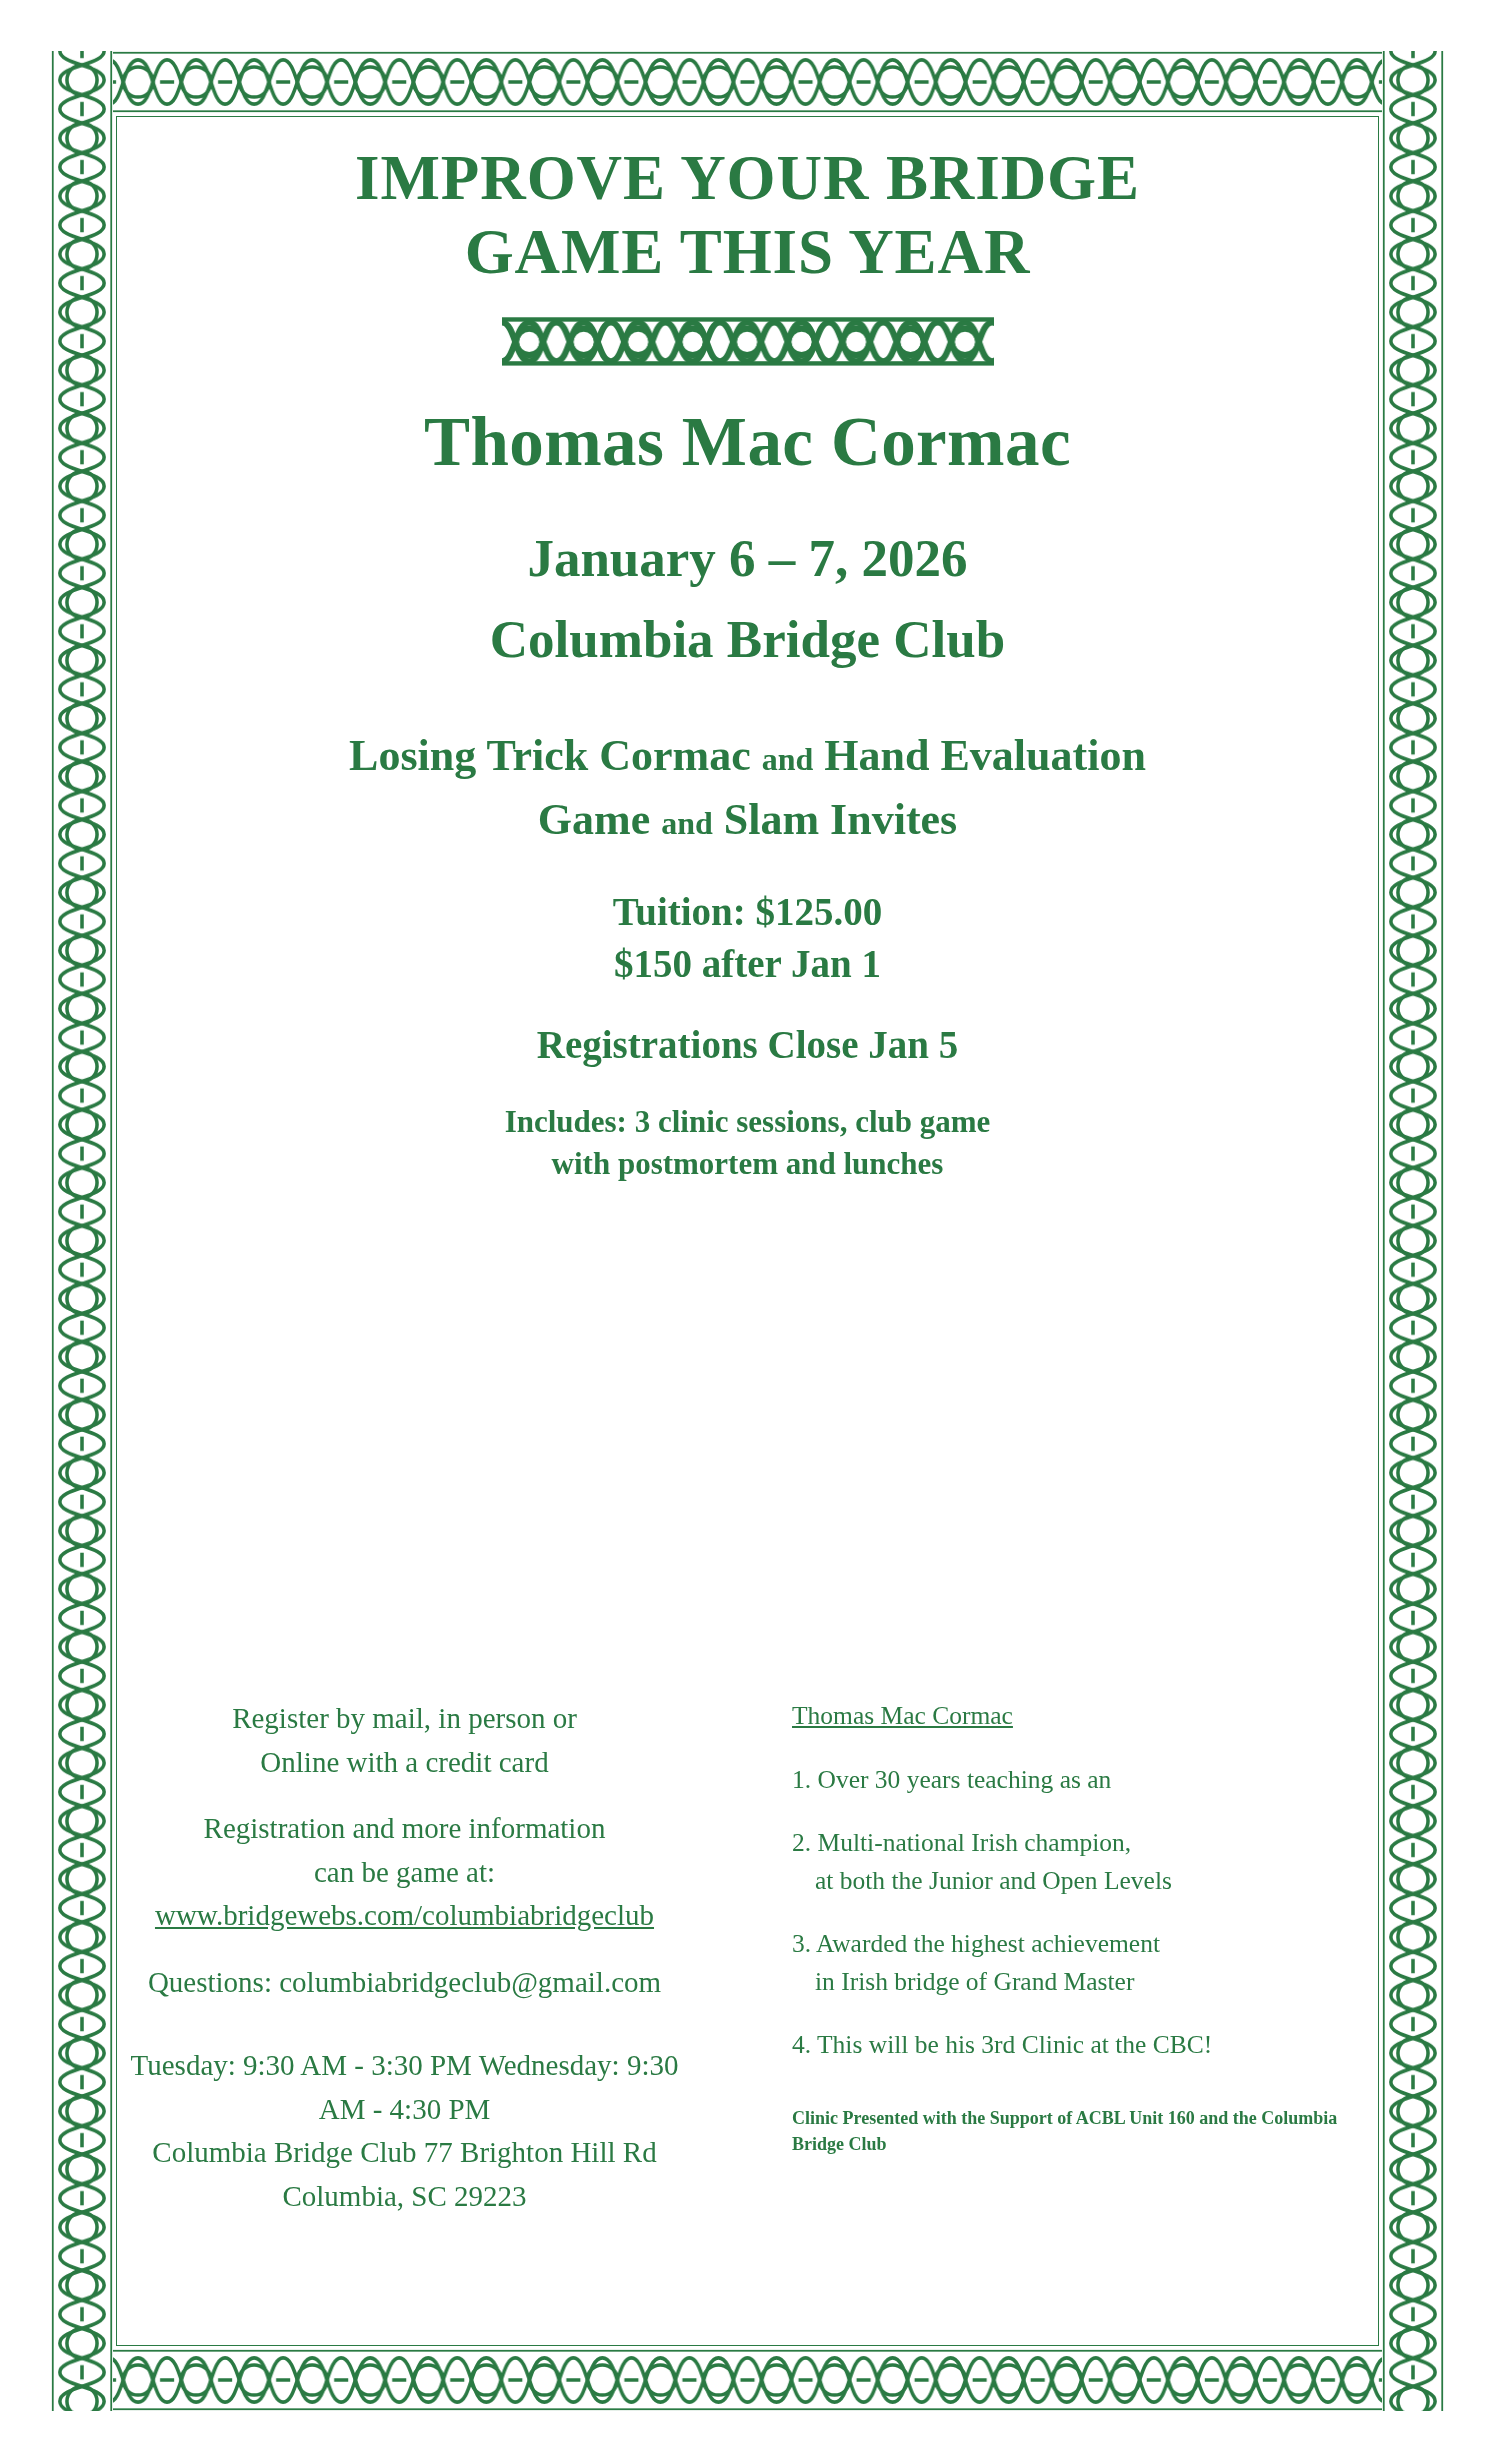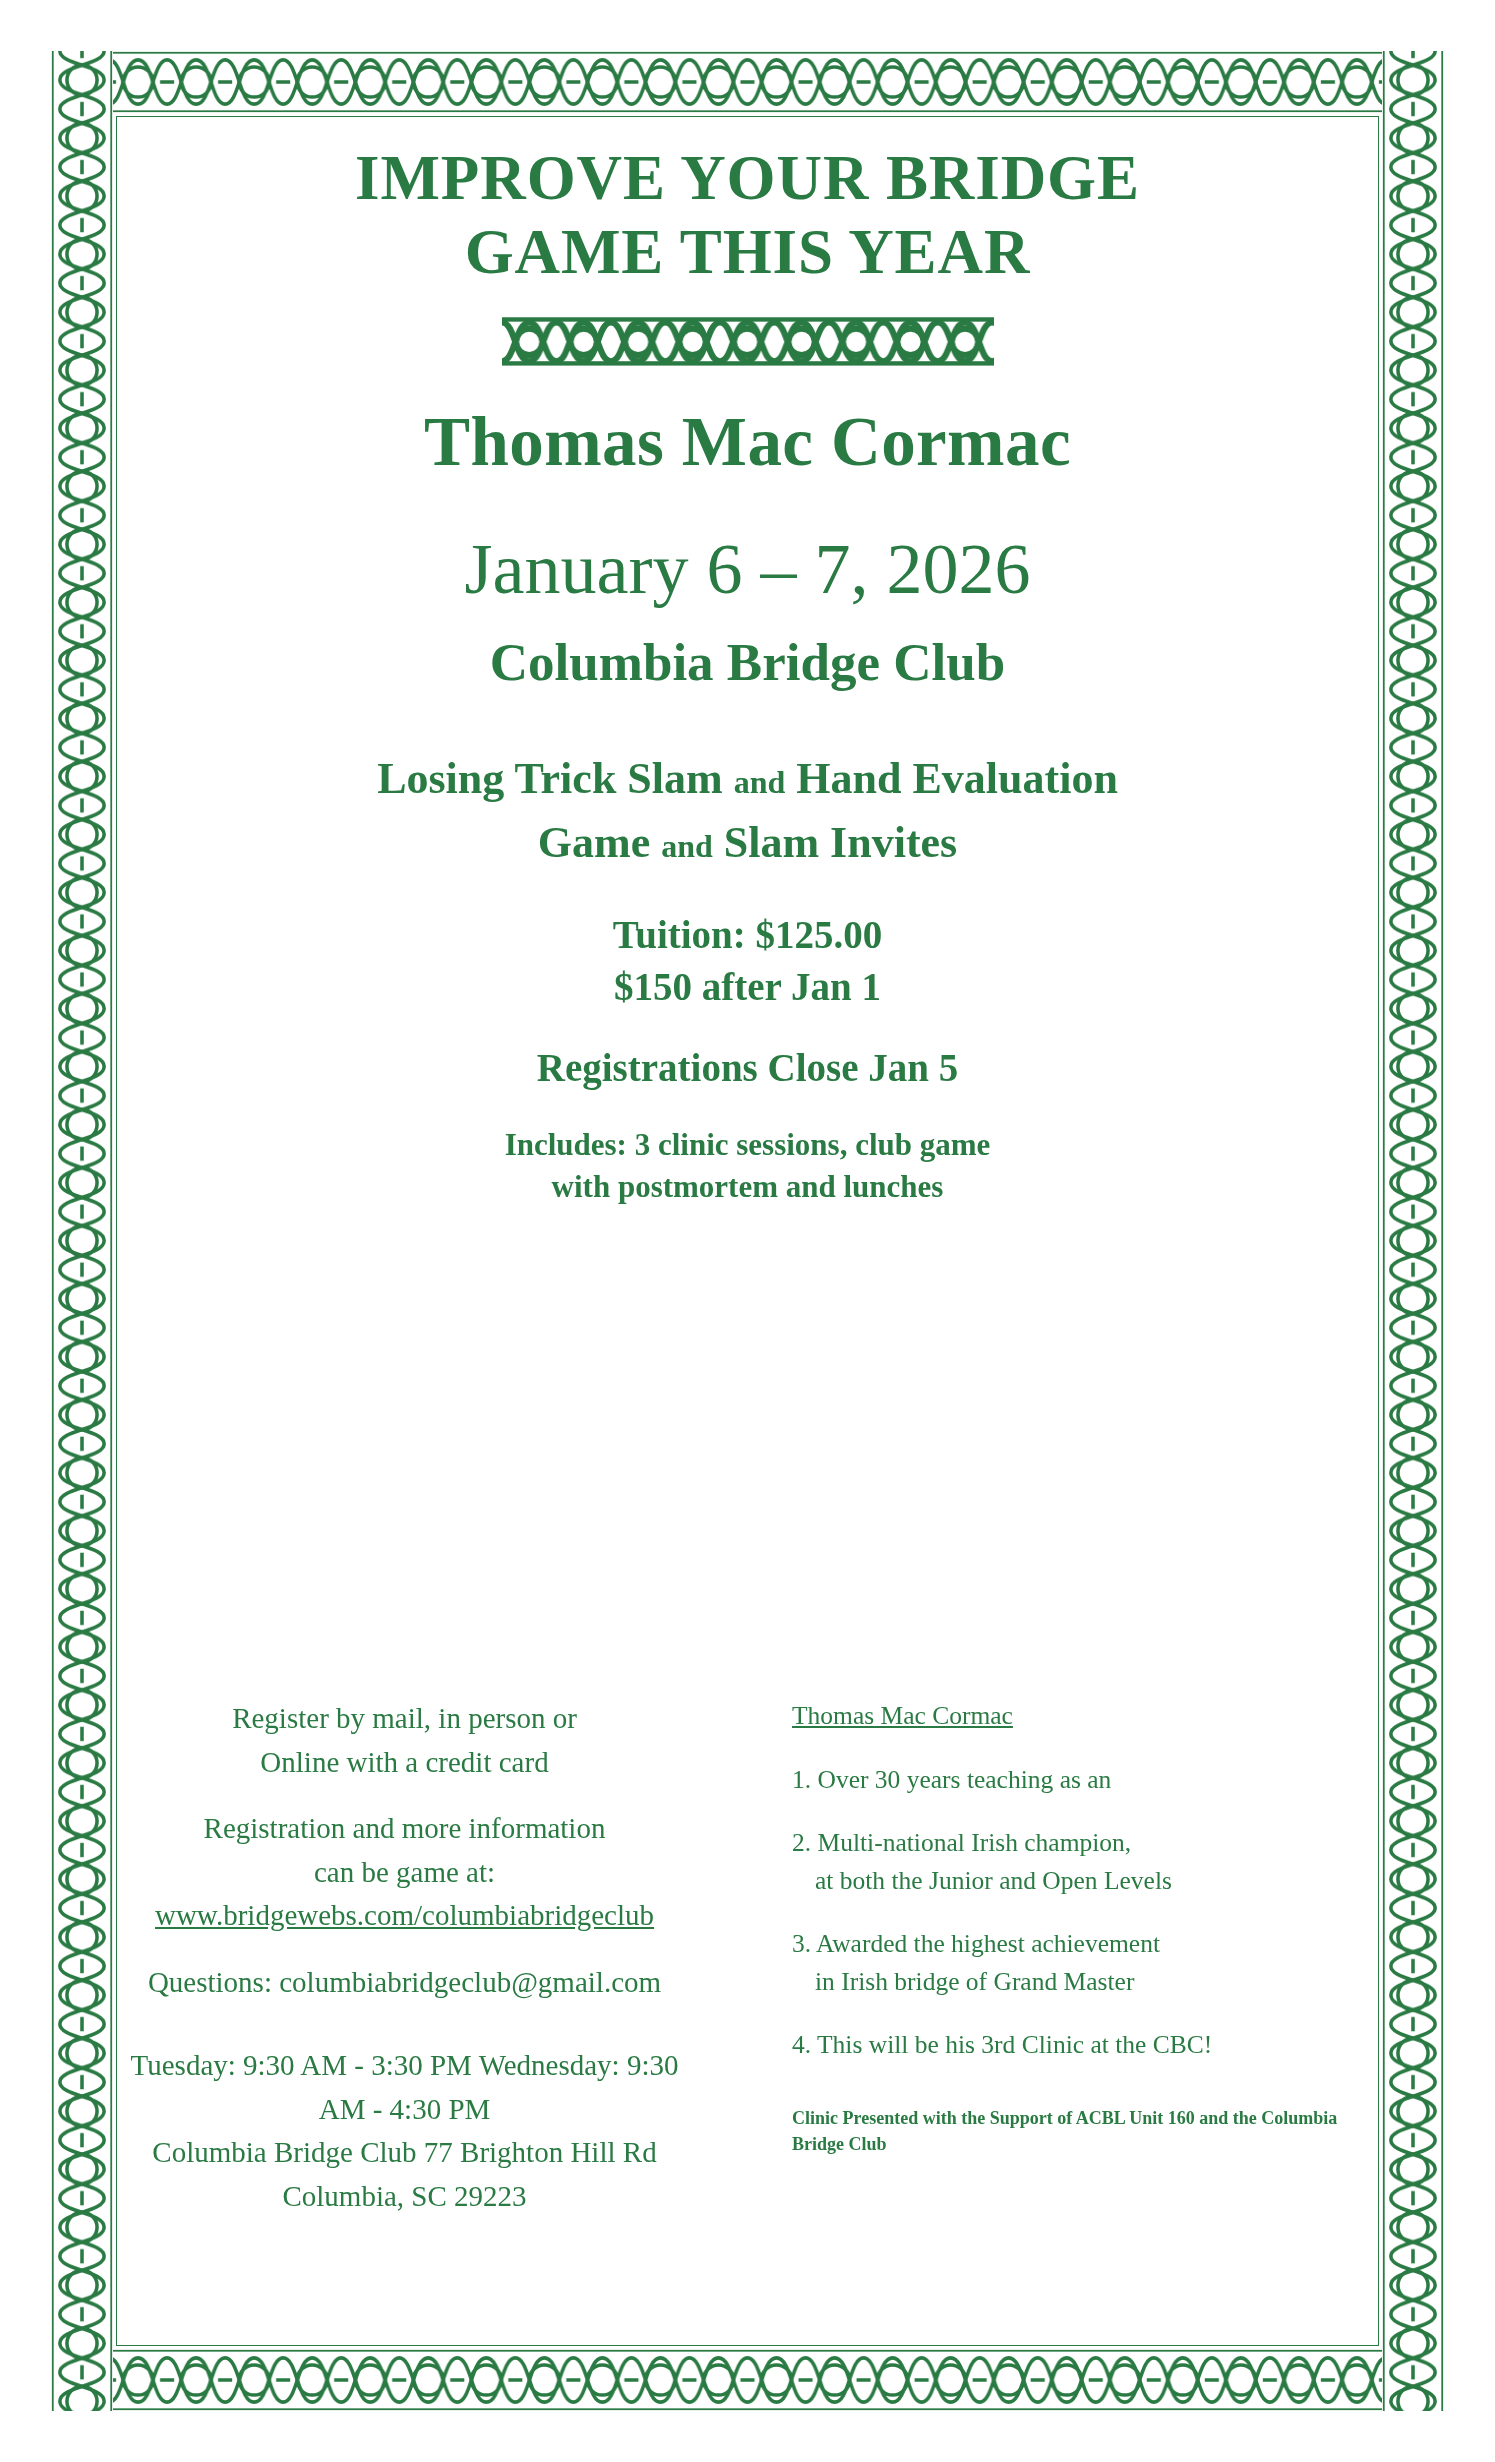--- a/index.html
+++ b/index.html
@@ -91,22 +91,22 @@
   .presenter {
     font-family: "Liberation Serif", serif;
     font-weight: bold;
     font-size: 69px;
     margin-top: 23px;
     color: #2a7a43;
     letter-spacing: 0.4px;
   }
 
   .dates {
-    font-size: 72px;
-    font-weight: normal;
+    font-size: 53px;
+    font-weight: bold;
     margin-top: 46px;
     color: #2a7a43;
   }
   .venue {
     font-size: 53px;
     font-weight: bold;
     margin-top: 21px;
     color: #2a7a43;
   }
 
@@ -268,21 +268,21 @@
       <rect x="0" y="56" width="560" height="5" fill="#2a7a43"></rect>
     </svg>
 
     <div class="presenter">Thomas Mac Cormac</div>
 
     <div class="dates">January 6 – 7, 2026</div>
     <div class="venue">Columbia Bridge Club</div>
 
     <div class="topics">
       <div class="t-line">
-        <span>Losing Trick Slam</span>
+        <span>Losing Trick Cormac</span>
         <span class="conj">and</span>
         <span>Hand Evaluation</span>
       </div>
       <div class="t-line">
         <span>Game</span>
         <span class="conj">and</span>
         <span>Slam Invites</span>
       </div>
     </div>
 

